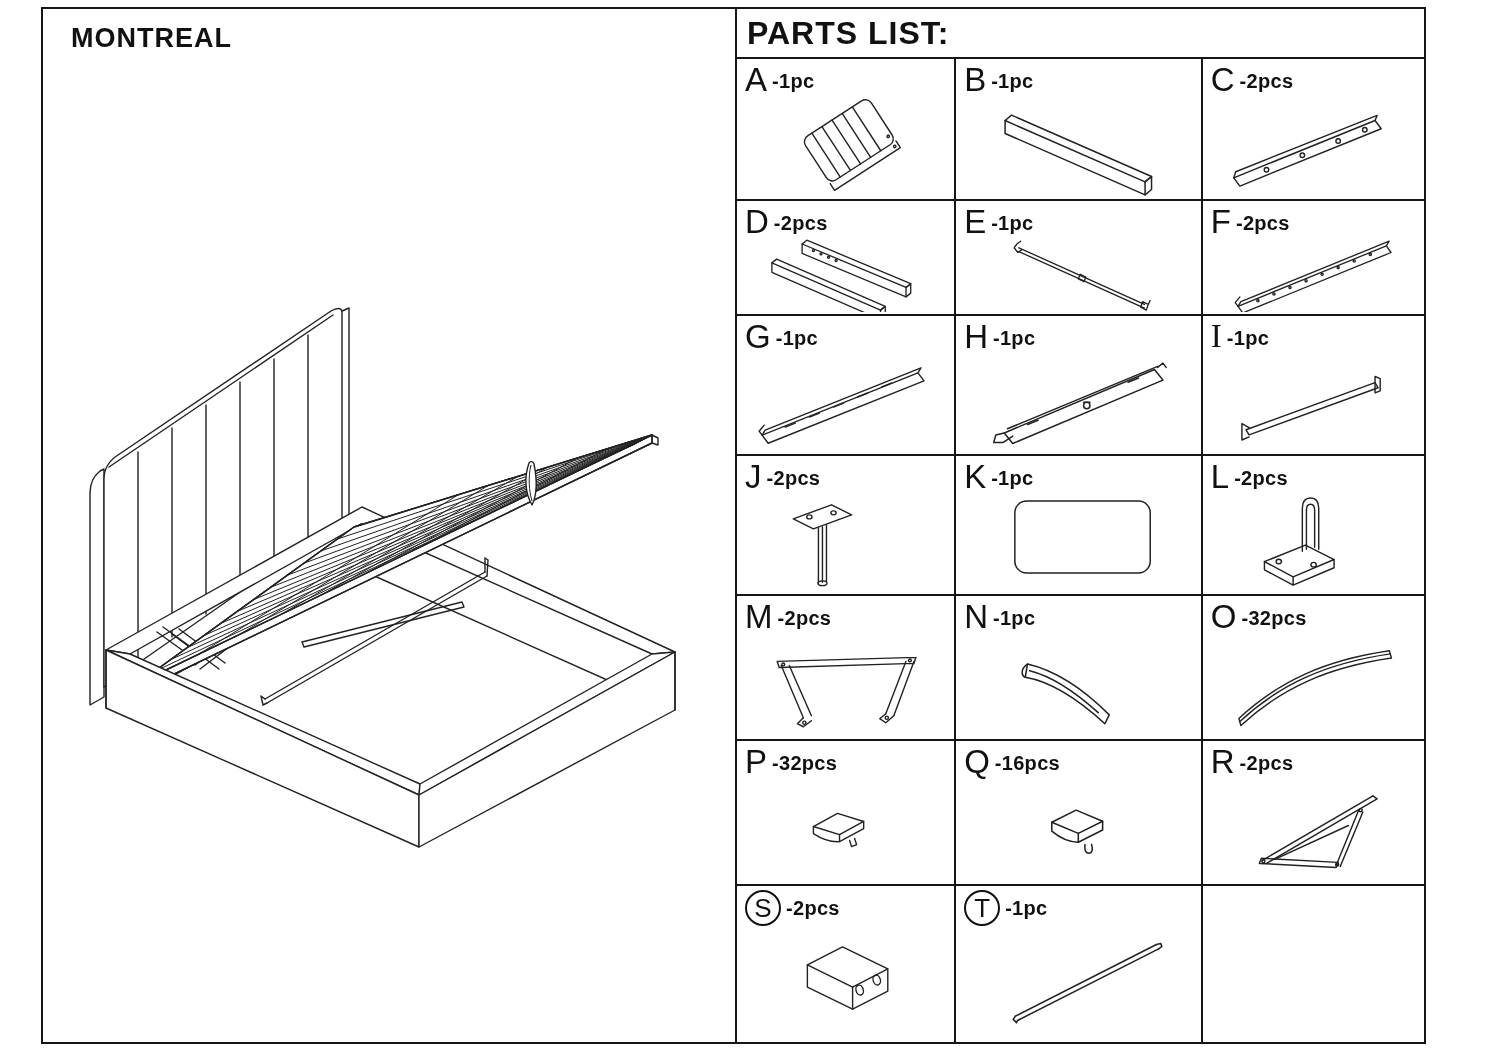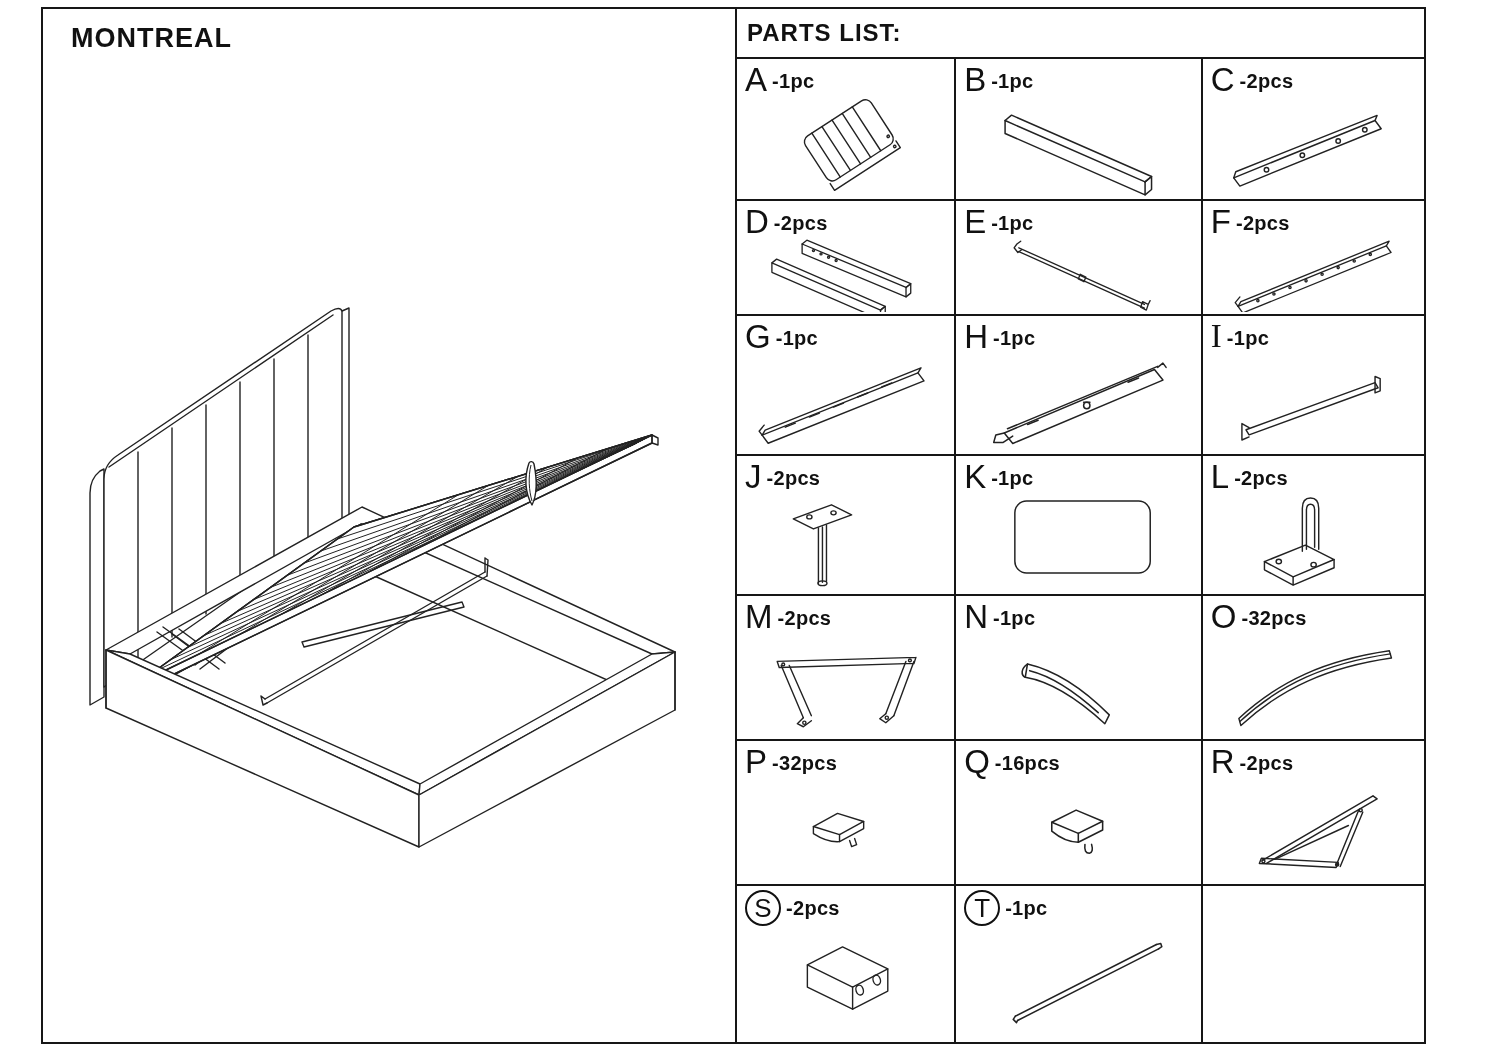--- a/index.html
+++ b/index.html
@@ -3,21 +3,21 @@
 <meta charset="utf-8">
 <style>
   html,body{margin:0;padding:0;background:#fff;}
   body{width:1500px;height:1060px;position:relative;font-family:"Liberation Sans",sans-serif;color:#111;}
   .page{position:absolute;left:41px;top:7px;width:1381px;height:1033px;border:2px solid #161616;background:#fff;}
   .drawpanel{position:absolute;left:0;top:0;width:692px;height:100%;text-align:center;}
   .title{position:absolute;left:28px;top:14px;font-size:27px;font-weight:700;letter-spacing:1px;}
   .bedsvg{position:absolute;left:0;top:0;}
   .partspanel{position:absolute;left:692px;top:0;right:0;bottom:0;border-left:2px solid #161616;display:flex;flex-direction:column;}
   .phead{height:48px;border-bottom:2px solid #161616;display:flex;align-items:center;padding-left:10px;
-         font-size:24px;font-weight:700;letter-spacing:1px;}
+         font-size:32px;font-weight:700;letter-spacing:1px;}
   .grid{flex:1;display:grid;grid-template-columns:31.9% 35.9% 32.2%;grid-template-rows:142px 115px 140px 140px 145px 145px 1fr;}
   .cell{position:relative;border-right:2px solid #161616;border-bottom:2px solid #161616;overflow:hidden;}
   .cell:nth-child(3n){border-right:none;}
   .cell:nth-child(n+19){border-bottom:none;}
   .plabel{position:absolute;left:8px;top:4px;display:flex;align-items:flex-start;z-index:2;}
   .letter{font-size:33px;font-weight:400;line-height:1;}
   .letter.serif{font-family:"Liberation Serif",serif;}
   .letter.circled{font-size:26px;border:2.5px solid #111;border-radius:50%;width:32px;height:32px;
                   display:flex;align-items:center;justify-content:center;line-height:1;}
   .qty{font-size:20px;font-weight:700;margin-left:5px;margin-top:7px;letter-spacing:0.3px;}

